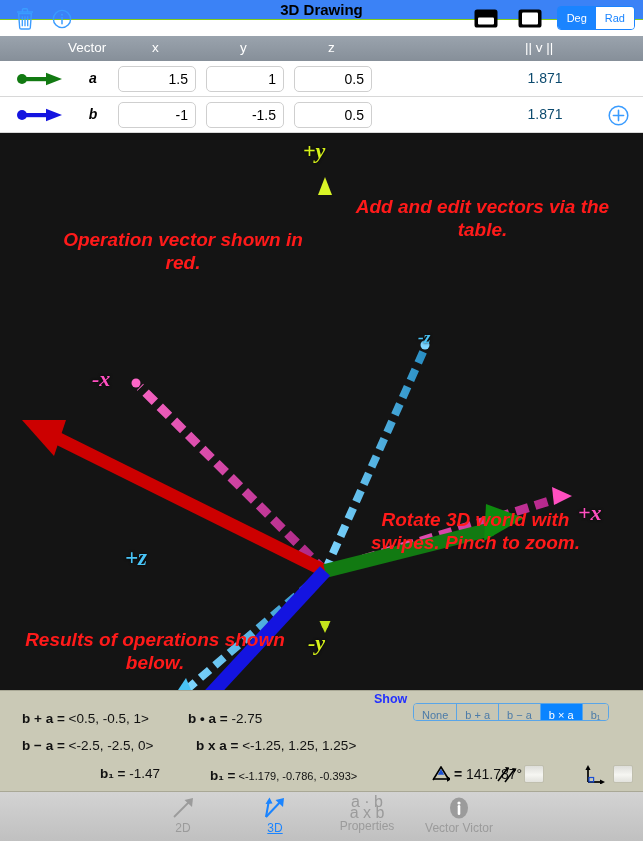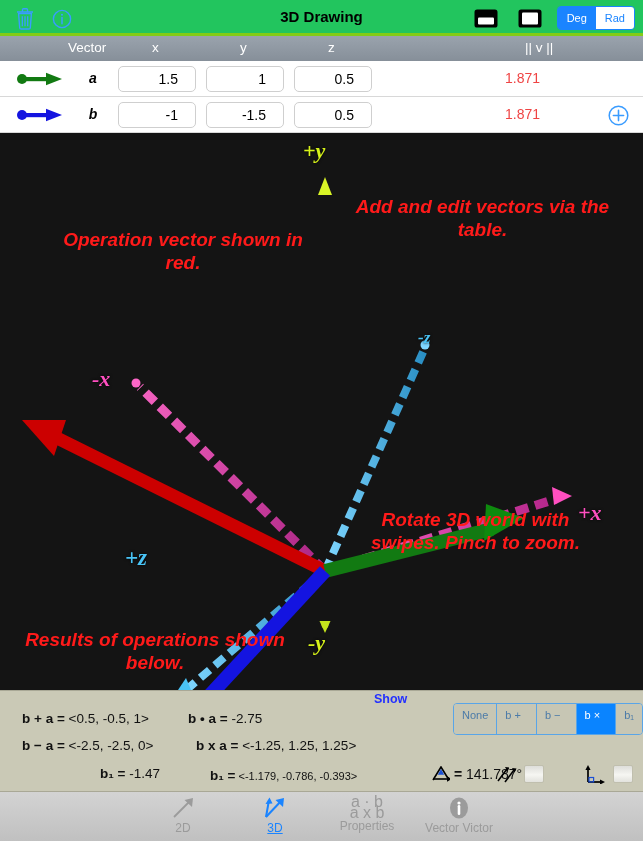--- a/index.html
+++ b/index.html
@@ -6,23 +6,23 @@
   html, body {
     width: 643px; height: 841px;
     font-family: "Liberation Sans", sans-serif;
     background: #ffffff;
     overflow: hidden;
   }
   #app { position: relative; width: 643px; height: 841px; }
 
   
   .navbar {
-    position: absolute; left:0; top:0; width: 643px; height: 36px;
-    background: #22c55e;
-    border-bottom: 3px solid #84cc16;
+    position: absolute; left:0; top:0; width: 643px; height: 20px;
+    background: #3b82f6;
+    border-bottom: 1px solid #84cc16;
     display:flex; align-items:center;
   }
   .nav-title {
     position:absolute; left:0; right:0; text-align:center;
     font-size: 15px; font-weight: bold; color:#000;
     line-height:36px;
   }
   .trash-btn { position:absolute; left:14px; top:7px; width:22px; height:23px; cursor:pointer; }
   .info-btn  { position:absolute; left:52px; top:9px; width:20px; height:20px; cursor:pointer; }
   .panel-icon-1 { position:absolute; left:474px; top:9px; width:24px; height:19px; cursor:pointer; }
@@ -59,29 +59,29 @@
   .vrow.r0 { top:61px; }
   .vrow.r1 { top:97px; }
   .v-arrow { position:absolute; left:16px; top:11px; width:48px; height:14px; }
   .v-name {
     position:absolute; left:82px; top:9px; width:22px; text-align:center;
     font-style:italic; font-weight:bold; font-size:14px; color:#000;
   }
   .v-field {
     position:absolute; top:5px; width:78px; height:26px;
     border:1px solid #cfcfcf; border-radius:5px; background:#fff;
-    font-size:14px; color:#000; text-align:right; padding-right:17px;
+    font-size:14px; color:#000; text-align:right; padding-right:7px;
     line-height:24px; font-family:"Liberation Sans", sans-serif;
   }
   .f-x { left:118px; }
   .f-y { left:206px; }
   .f-z { left:294px; }
   .v-norm {
-    position:absolute; left:505px; top:9px; width:80px; 
-    font-size:14px; color:#ef4444;
+    position:absolute; left:505px; top:9px; width:80px; text-align:center;
+    font-size:14px; color:#0c4a6e;
   }
   .add-btn { position:absolute; left:608px; top:105px; width:21px; height:21px; cursor:pointer; }
 
   
   .canvas3d {
     position:absolute; left:0; top:133px; width:643px; height:557px;
     background:#141414; overflow:hidden;
   }
   .canvas3d svg { position:absolute; left:0; top:0; }
   .axis-label {
@@ -123,22 +123,22 @@
   .rl-cross{ left:196px; top:738px; }
   .rl-b1v  { left:210px; top:768px; font-size:11px; }
   .rl-b1v .res-lbl { font-size:13.5px; }
   .rl-ang  { left:430px; top:766px; font-size:14px; }
 
   .show-lbl {
     position:absolute; left:374px; top:692px; font-size:12.5px;
     font-weight:bold; color:#2330ff;
   }
   .seg-show {
-    position:absolute; left:413px; top:703px; height:32px;
-    display:flex; border:1px solid #59a5e8; border-radius:4px; overflow:hidden;margin-left:40px;
+    position:absolute; left:413px; top:703px; height:18px;
+    display:flex; border:1px solid #59a5e8; border-radius:4px; overflow:hidden;
   }
   .seg-show div {
     font-size:11px; line-height:23px; padding:0 8px; cursor:pointer;
     color:#4c7ba8; background:#c7c6b4; border-right:1px solid #59a5e8;
   }
   .seg-show div:last-child { border-right:none; }
   .seg-show div.sel { background:#0a84ff; color:#fff; }
 
   .chk {
     position:absolute; width:20px; height:18px; cursor:pointer;

